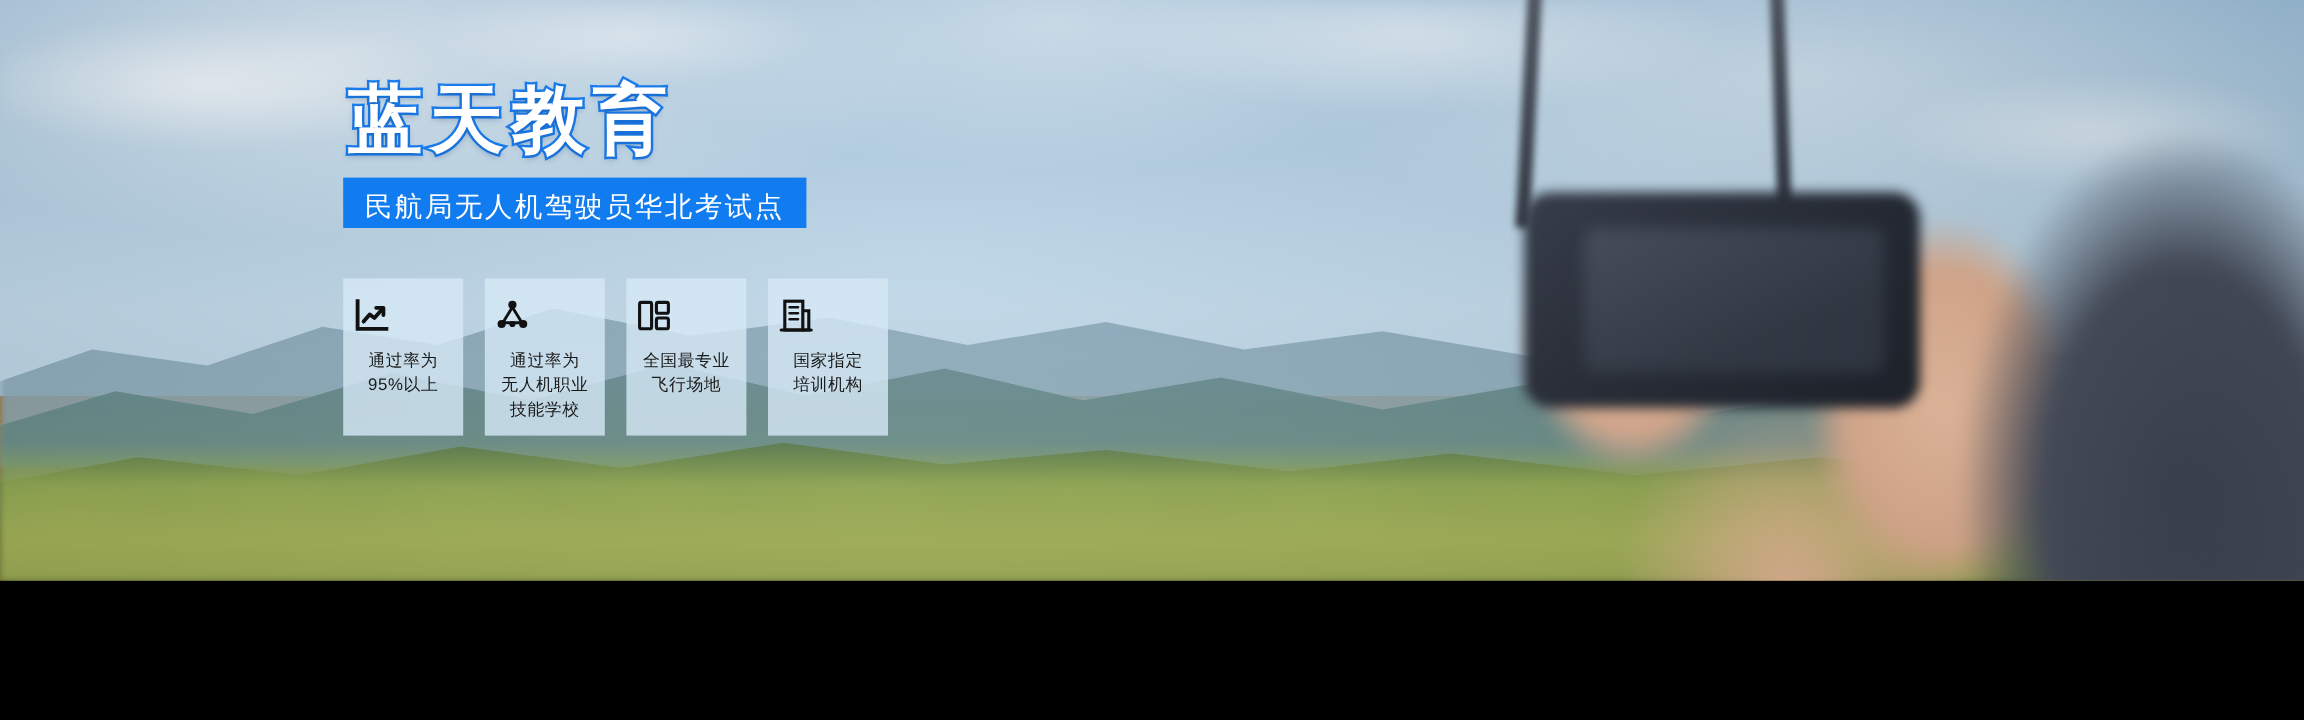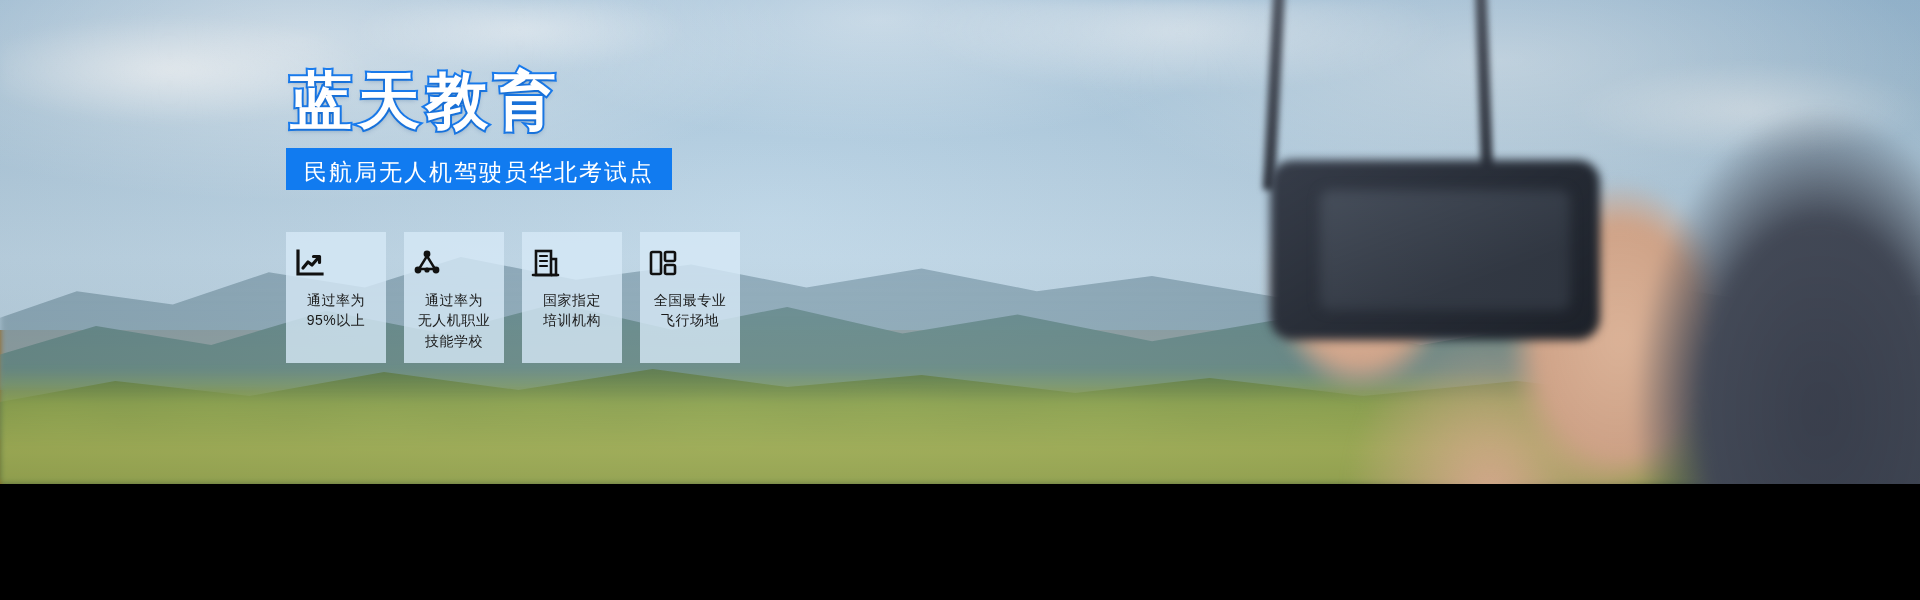--- a/index.html
+++ b/index.html
@@ -283,37 +283,37 @@
           </svg>
         </span>
         <span class="card-text">通过率为
 无人机职业
 技能学校</span>
       </div>
 
       <div class="card">
         <span class="card-icon">
           <svg width="32" height="32" viewBox="0 0 32 32" fill="none">
+            <rect x="4" y="5" width="10" height="22" rx="1.5" stroke="#111" stroke-width="2.6"></rect>
+            <rect x="18" y="5" width="10" height="9" rx="1.5" stroke="#111" stroke-width="2.6"></rect>
+            <rect x="18" y="18" width="10" height="9" rx="1.5" stroke="#111" stroke-width="2.6"></rect>
+          </svg>
+        </span>
+        <span class="card-text">全国最专业
+飞行场地</span>
+      </div>
+
+      <div class="card">
+        <span class="card-icon">
+          <svg width="32" height="32" viewBox="0 0 32 32" fill="none">
             <rect x="7" y="4" width="15" height="24" stroke="#111" stroke-width="2.6"></rect>
             <path d="M22 12 H27 V28 H22" stroke="#111" stroke-width="2.6"></path>
             <path d="M11 9 H18 M11 14 H18 M11 19 H18" stroke="#111" stroke-width="2.2" stroke-linecap="round"></path>
             <path d="M4 28 H29" stroke="#111" stroke-width="2.6" stroke-linecap="round"></path>
           </svg>
         </span>
         <span class="card-text">国家指定
 培训机构</span>
       </div>
 
-      <div class="card">
-        <span class="card-icon">
-          <svg width="32" height="32" viewBox="0 0 32 32" fill="none">
-            <rect x="4" y="5" width="10" height="22" rx="1.5" stroke="#111" stroke-width="2.6"></rect>
-            <rect x="18" y="5" width="10" height="9" rx="1.5" stroke="#111" stroke-width="2.6"></rect>
-            <rect x="18" y="18" width="10" height="9" rx="1.5" stroke="#111" stroke-width="2.6"></rect>
-          </svg>
-        </span>
-        <span class="card-text">全国最专业
-飞行场地</span>
-      </div>
-
     </div>
   </div>
 </div>
 
 </body></html>

